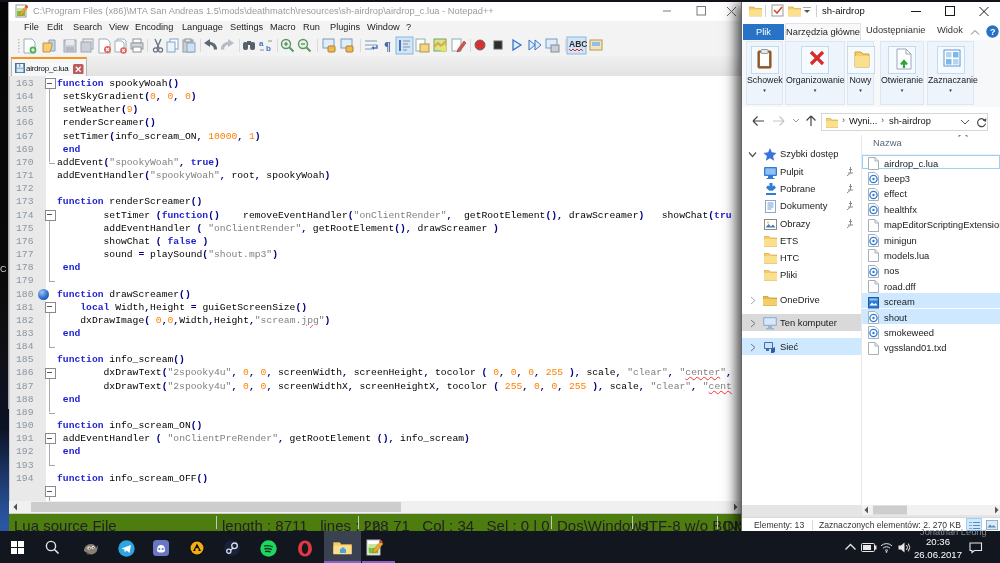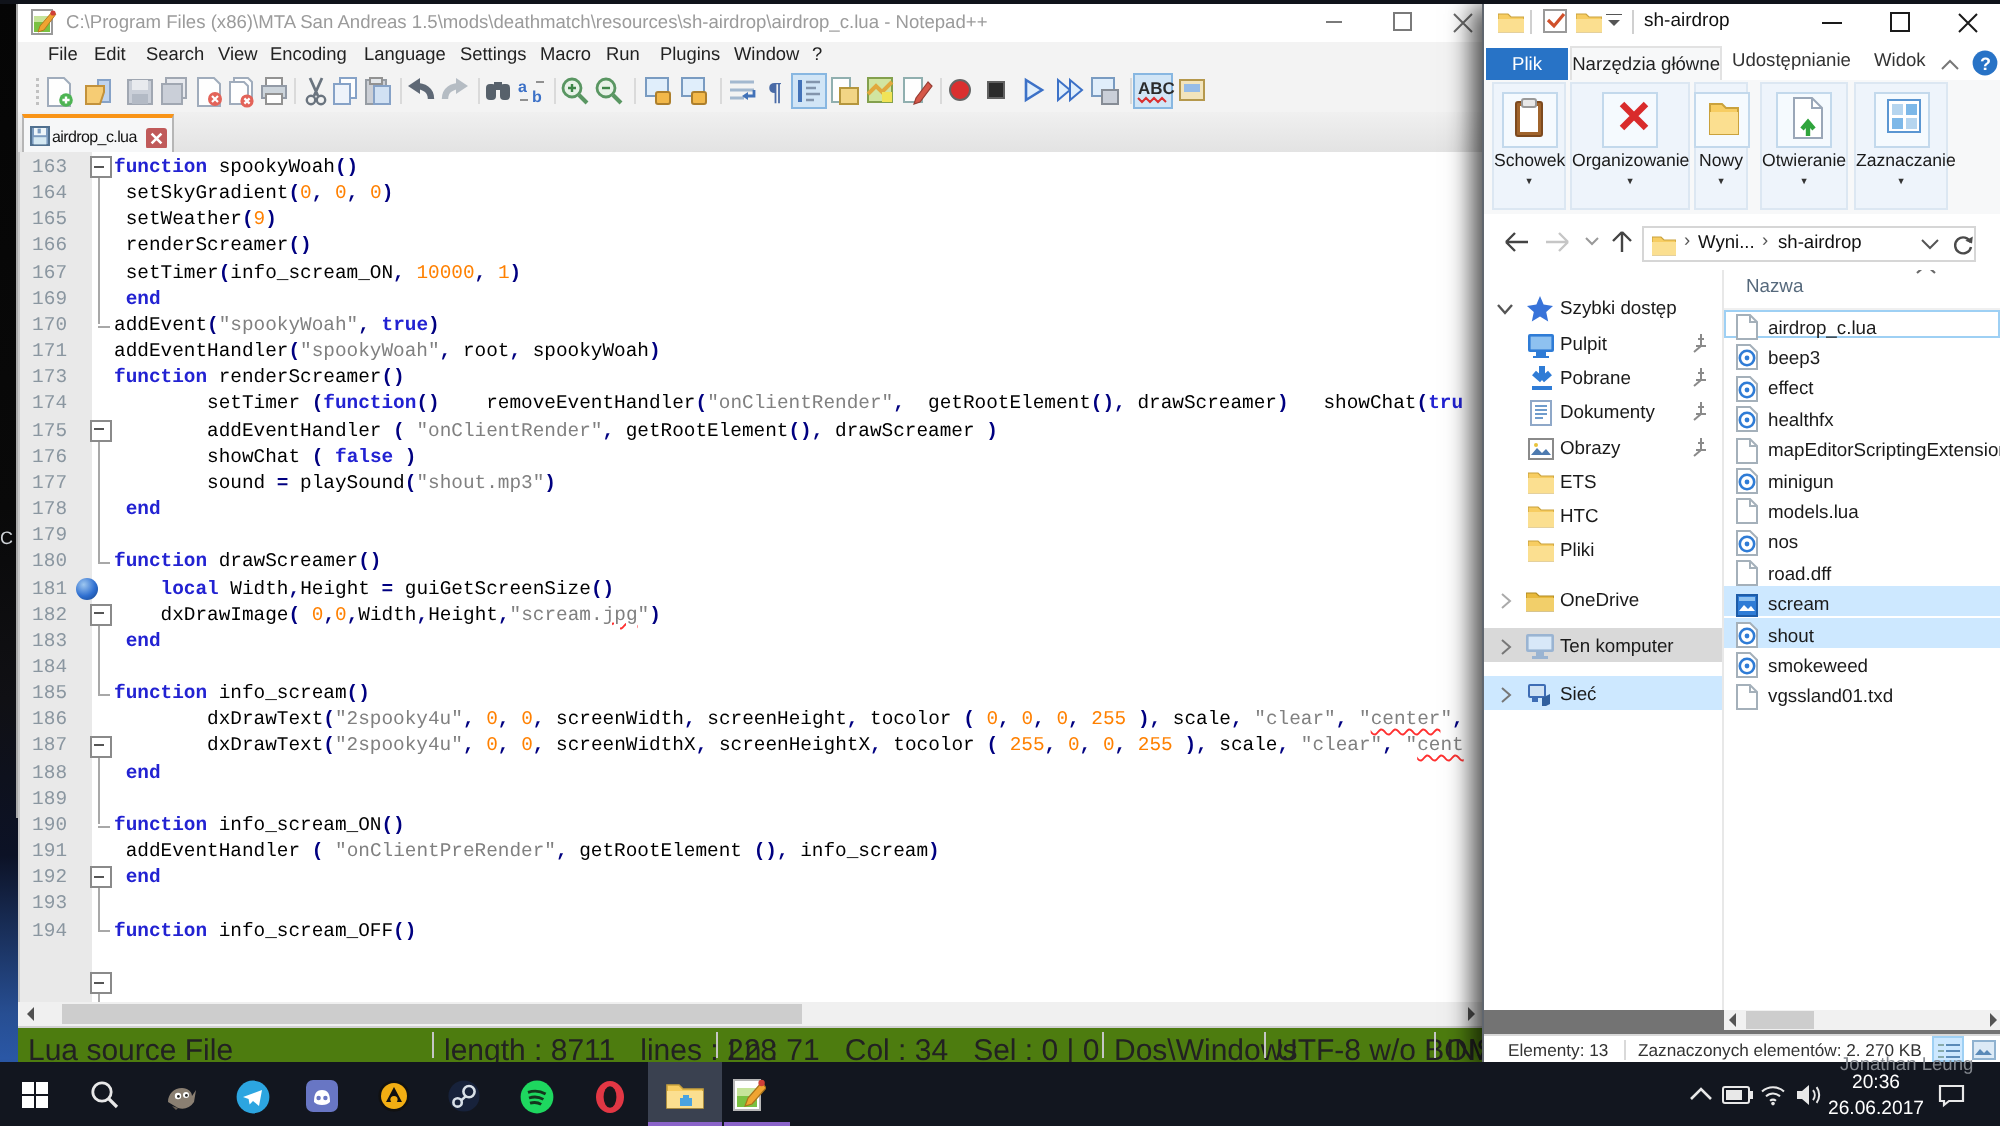--- a/index.html
+++ b/index.html
@@ -34,21 +34,21 @@
   .fm:after{content:"";position:absolute;left:1.5px;top:3.5px;width:5px;height:1px;background:#555;}
   .fv{position:absolute;left:40px;width:1px;background:#a8a8a8;z-index:2;}
   .fe{position:absolute;left:40px;width:6px;height:1px;background:#a8a8a8;z-index:2;}
   
   #npp .hsb{left:0;top:500px;width:733px;height:12px;background:#f0f0f0;}
   #npp .hsb .th{left:22px;top:1px;width:370px;height:10px;background:#cdcdcd;}
   #npp .status{left:0;top:512px;width:733px;height:18px;background:#4d7c0f;border-top:1px solid #d0d0d0;font-size:15px;color:#222;}
   #npp .status span{position:absolute;top:3px;white-space:nowrap;}
   #npp .status i{position:absolute;top:2px;width:1px;height:13px;background:#c5c5c5;}
   
-  #exp{left:741px;top:0;width:259px;height:531px;background:#737373;border-left:1px solid #60666e;box-sizing:border-box;box-shadow:-5px 3px 12px rgba(0,0,0,.7);}
+  #exp{left:741px;top:0;width:259px;height:531px;background:#e5e5e5;border-left:1px solid #60666e;box-sizing:border-box;box-shadow:-5px 3px 12px rgba(0,0,0,.7);}
   #exp .title{left:0;top:0;width:259px;height:23px;background:#fff;font-size:9.5px;color:#111;}
   #exp .rtabs{left:0;top:23px;width:259px;height:17px;background:#fff;font-size:9.3px;}
   #exp .ribbon{left:0;top:40px;width:259px;height:67px;background:#f7f8f9;border-bottom:1px solid #d4d4d4;}
   .rgroup{position:absolute;top:1px;height:64px;background:#eef4fb;border:1px solid #dce7f2;box-sizing:border-box;font-size:8.8px;color:#1a1a1a;text-align:center;}
   .rgroup .lbl{position:absolute;top:33px;width:100%;}
   .rgroup .dar{position:absolute;top:46px;width:100%;font-size:4.6px;color:#333;}
   .ribox{position:absolute;left:50%;top:4px;transform:translateX(-50%);width:26px;height:26px;background:#f5fafe;border:1px solid #c3d9ec;}
   #exp .abar{left:0;top:107px;width:259px;height:28px;background:#fff;}
   #exp .abox{left:79px;top:6px;width:152px;height:16px;background:#fff;border:1px solid #d6d6d6;font-size:9.3px;color:#111;}
   #exp .rbox{left:231px;top:6px;width:14px;height:16px;background:#fff;border:1px solid #d6d6d6;border-left:none;}
@@ -307,20 +307,21 @@
       <div class="fold abs"></div>
     <div id="lines" class="abs">
 <div class="cl"><span class="no">163</span><span class="code"><b class="k">function</b> spookyWoah<b class="o">()</b></span></div>
 <div class="cl"><span class="no">164</span><span class="code"> setSkyGradient<b class="o">(</b><span class="n">0</span><b class="o">,</b> <span class="n">0</span><b class="o">,</b> <span class="n">0</span><b class="o">)</b></span></div>
 <div class="cl"><span class="no">165</span><span class="code"> setWeather<b class="o">(</b><span class="n">9</span><b class="o">)</b></span></div>
 <div class="cl"><span class="no">166</span><span class="code"> renderScreamer<b class="o">()</b></span></div>
 <div class="cl"><span class="no">167</span><span class="code"> setTimer<b class="o">(</b>info_scream_ON<b class="o">,</b> <span class="n">10000</span><b class="o">,</b> <span class="n">1</span><b class="o">)</b></span></div>
 <div class="cl"><span class="no">169</span><span class="code"> <b class="k">end</b></span></div>
 <div class="cl"><span class="no">170</span><span class="code">addEvent<b class="o">(</b><span class="s">"spookyWoah"</span><b class="o">,</b> <b class="k">true</b><b class="o">)</b></span></div>
 <div class="cl"><span class="no">171</span><span class="code">addEventHandler<b class="o">(</b><span class="s">"spookyWoah"</span><b class="o">,</b> root<b class="o">,</b> spookyWoah<b class="o">)</b></span></div>
+<div class="cl"><span class="no">172</span></div>
 <div class="cl"><span class="no">173</span><span class="code"><b class="k">function</b> renderScreamer<b class="o">()</b></span></div>
 <div class="cl"><span class="no">174</span><span class="code">        setTimer <b class="o">(</b><b class="k">function</b><b class="o">()</b>    removeEventHandler<b class="o">(</b><span class="s">"onClientRender"</span><b class="o">,</b>  getRootElement<b class="o">(),</b> drawScreamer<b class="o">)</b>   showChat<b class="o">(</b><b class="k">tru</b></span></div>
 <div class="cl"><span class="no">175</span><span class="code">        addEventHandler <b class="o">(</b> <span class="s">"onClientRender"</span><b class="o">,</b> getRootElement<b class="o">(),</b> drawScreamer <b class="o">)</b></span></div>
 <div class="cl"><span class="no">176</span><span class="code">        showChat <b class="o">(</b> <b class="k">false</b> <b class="o">)</b></span></div>
 <div class="cl"><span class="no">177</span><span class="code">        sound <b class="o">=</b> playSound<b class="o">(</b><span class="s">"shout.mp3"</span><b class="o">)</b></span></div>
 <div class="cl"><span class="no">178</span><span class="code"> <b class="k">end</b></span></div>
 <div class="cl"><span class="no">179</span></div>
 <div class="cl"><span class="no">180</span><span class="code"><b class="k">function</b> drawScreamer<b class="o">()</b></span></div>
 <div class="cl"><span class="no">181</span><span class="code">    <b class="k">local</b> Width<b class="o">,</b>Height <b class="o">=</b> guiGetScreenSize<b class="o">()</b></span></div>
 <div class="cl"><span class="no">182</span><span class="code">    dxDrawImage<b class="o">(</b> <span class="n">0</span><b class="o">,</b><span class="n">0</span><b class="o">,</b>Width<b class="o">,</b>Height<b class="o">,</b><span class="s">"scream.<span class="sq">jpg</span>"</span><b class="o">)</b></span></div>

